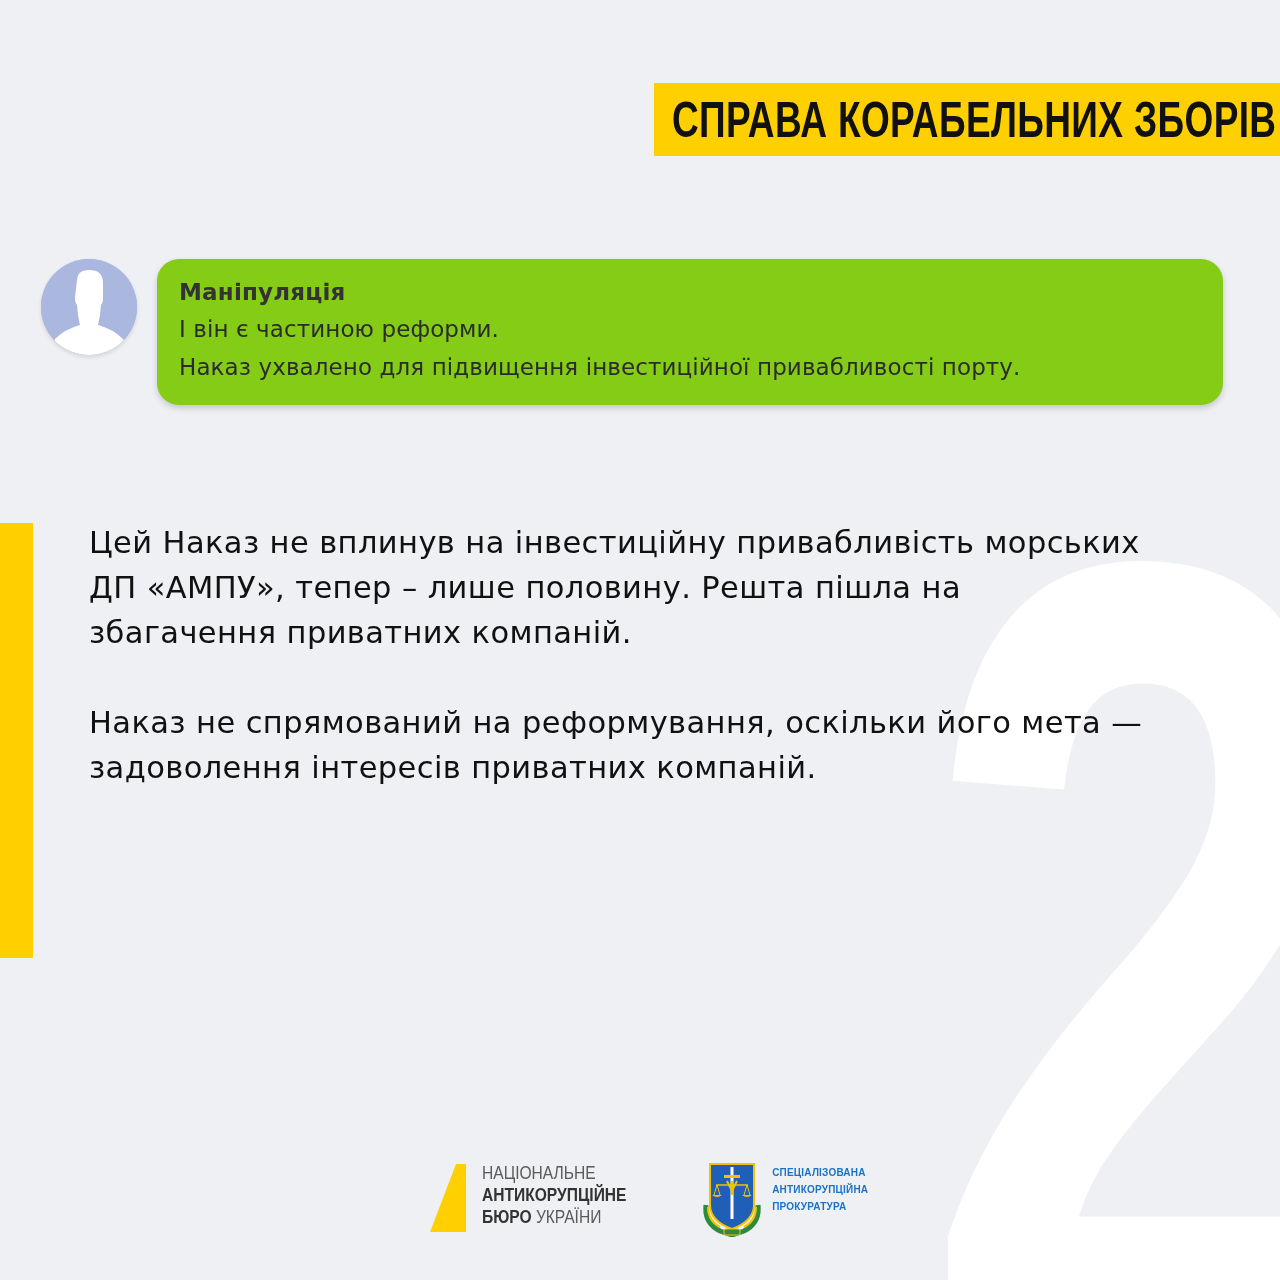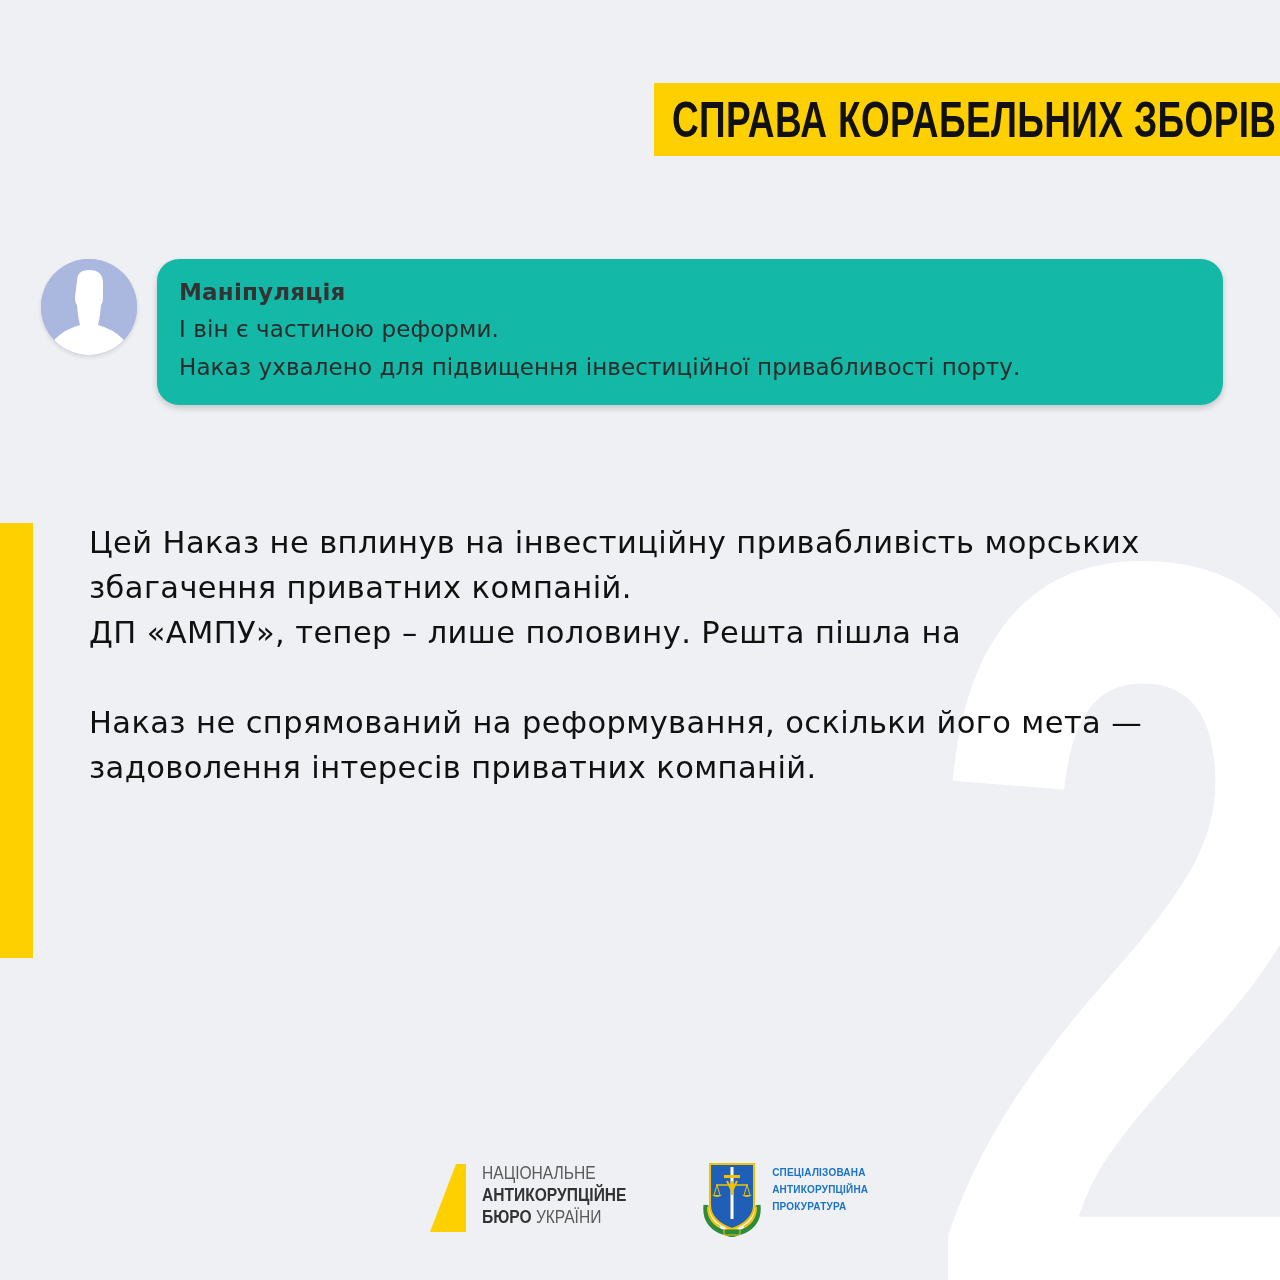--- a/index.html
+++ b/index.html
@@ -52,21 +52,21 @@
       background: #aab8e0;
       overflow: hidden;
       box-shadow: 0 2px 4px rgba(0,0,0,0.12);
       z-index: 2;
     }
     .avatar svg { width: 100%; height: 100%; display: block; }
 
     .quote-card {
       position: absolute; left: 157px; top: 259px;
       width: 1066px; height: 146px;
-      background: #14b8a6;
+      background: #84cc16;
       border-radius: 22px;
       box-shadow: 0 3px 6px rgba(0,0,0,0.18);
       padding: 18px 22px;
       z-index: 2;
     }
     .quote-label {
       font-family: "DejaVu Sans", sans-serif;
       font-weight: 700; font-size: 23px; color: #333;
       line-height: 30px;
       letter-spacing: 0.2px;
@@ -153,22 +153,22 @@
       <div>І він є частиною реформи.</div>
       <div>Наказ ухвалено для підвищення інвестиційної привабливості порту.</div>
     </div>
   </div>
 
   <div class="left-accent"></div>
 
   <div class="body-block">
     <p class="paragraph">
       <span class="line">Цей Наказ не вплинув на інвестиційну привабливість морських</span>
+      <span class="line">ДП «АМПУ», тепер – лише половину. Решта пішла на</span>
       <span class="line">збагачення приватних компаній.</span>
-      <span class="line">ДП «АМПУ», тепер – лише половину. Решта пішла на</span>
     </p>
     <p class="paragraph">
       <span class="line">Наказ не спрямований на реформування, оскільки його мета —</span>
       <span class="line">задоволення інтересів приватних компаній.</span>
     </p>
   </div>
 
   <div class="footer">
     <div class="nabu">
       <svg class="nabu-mark" viewBox="0 0 36 68">

